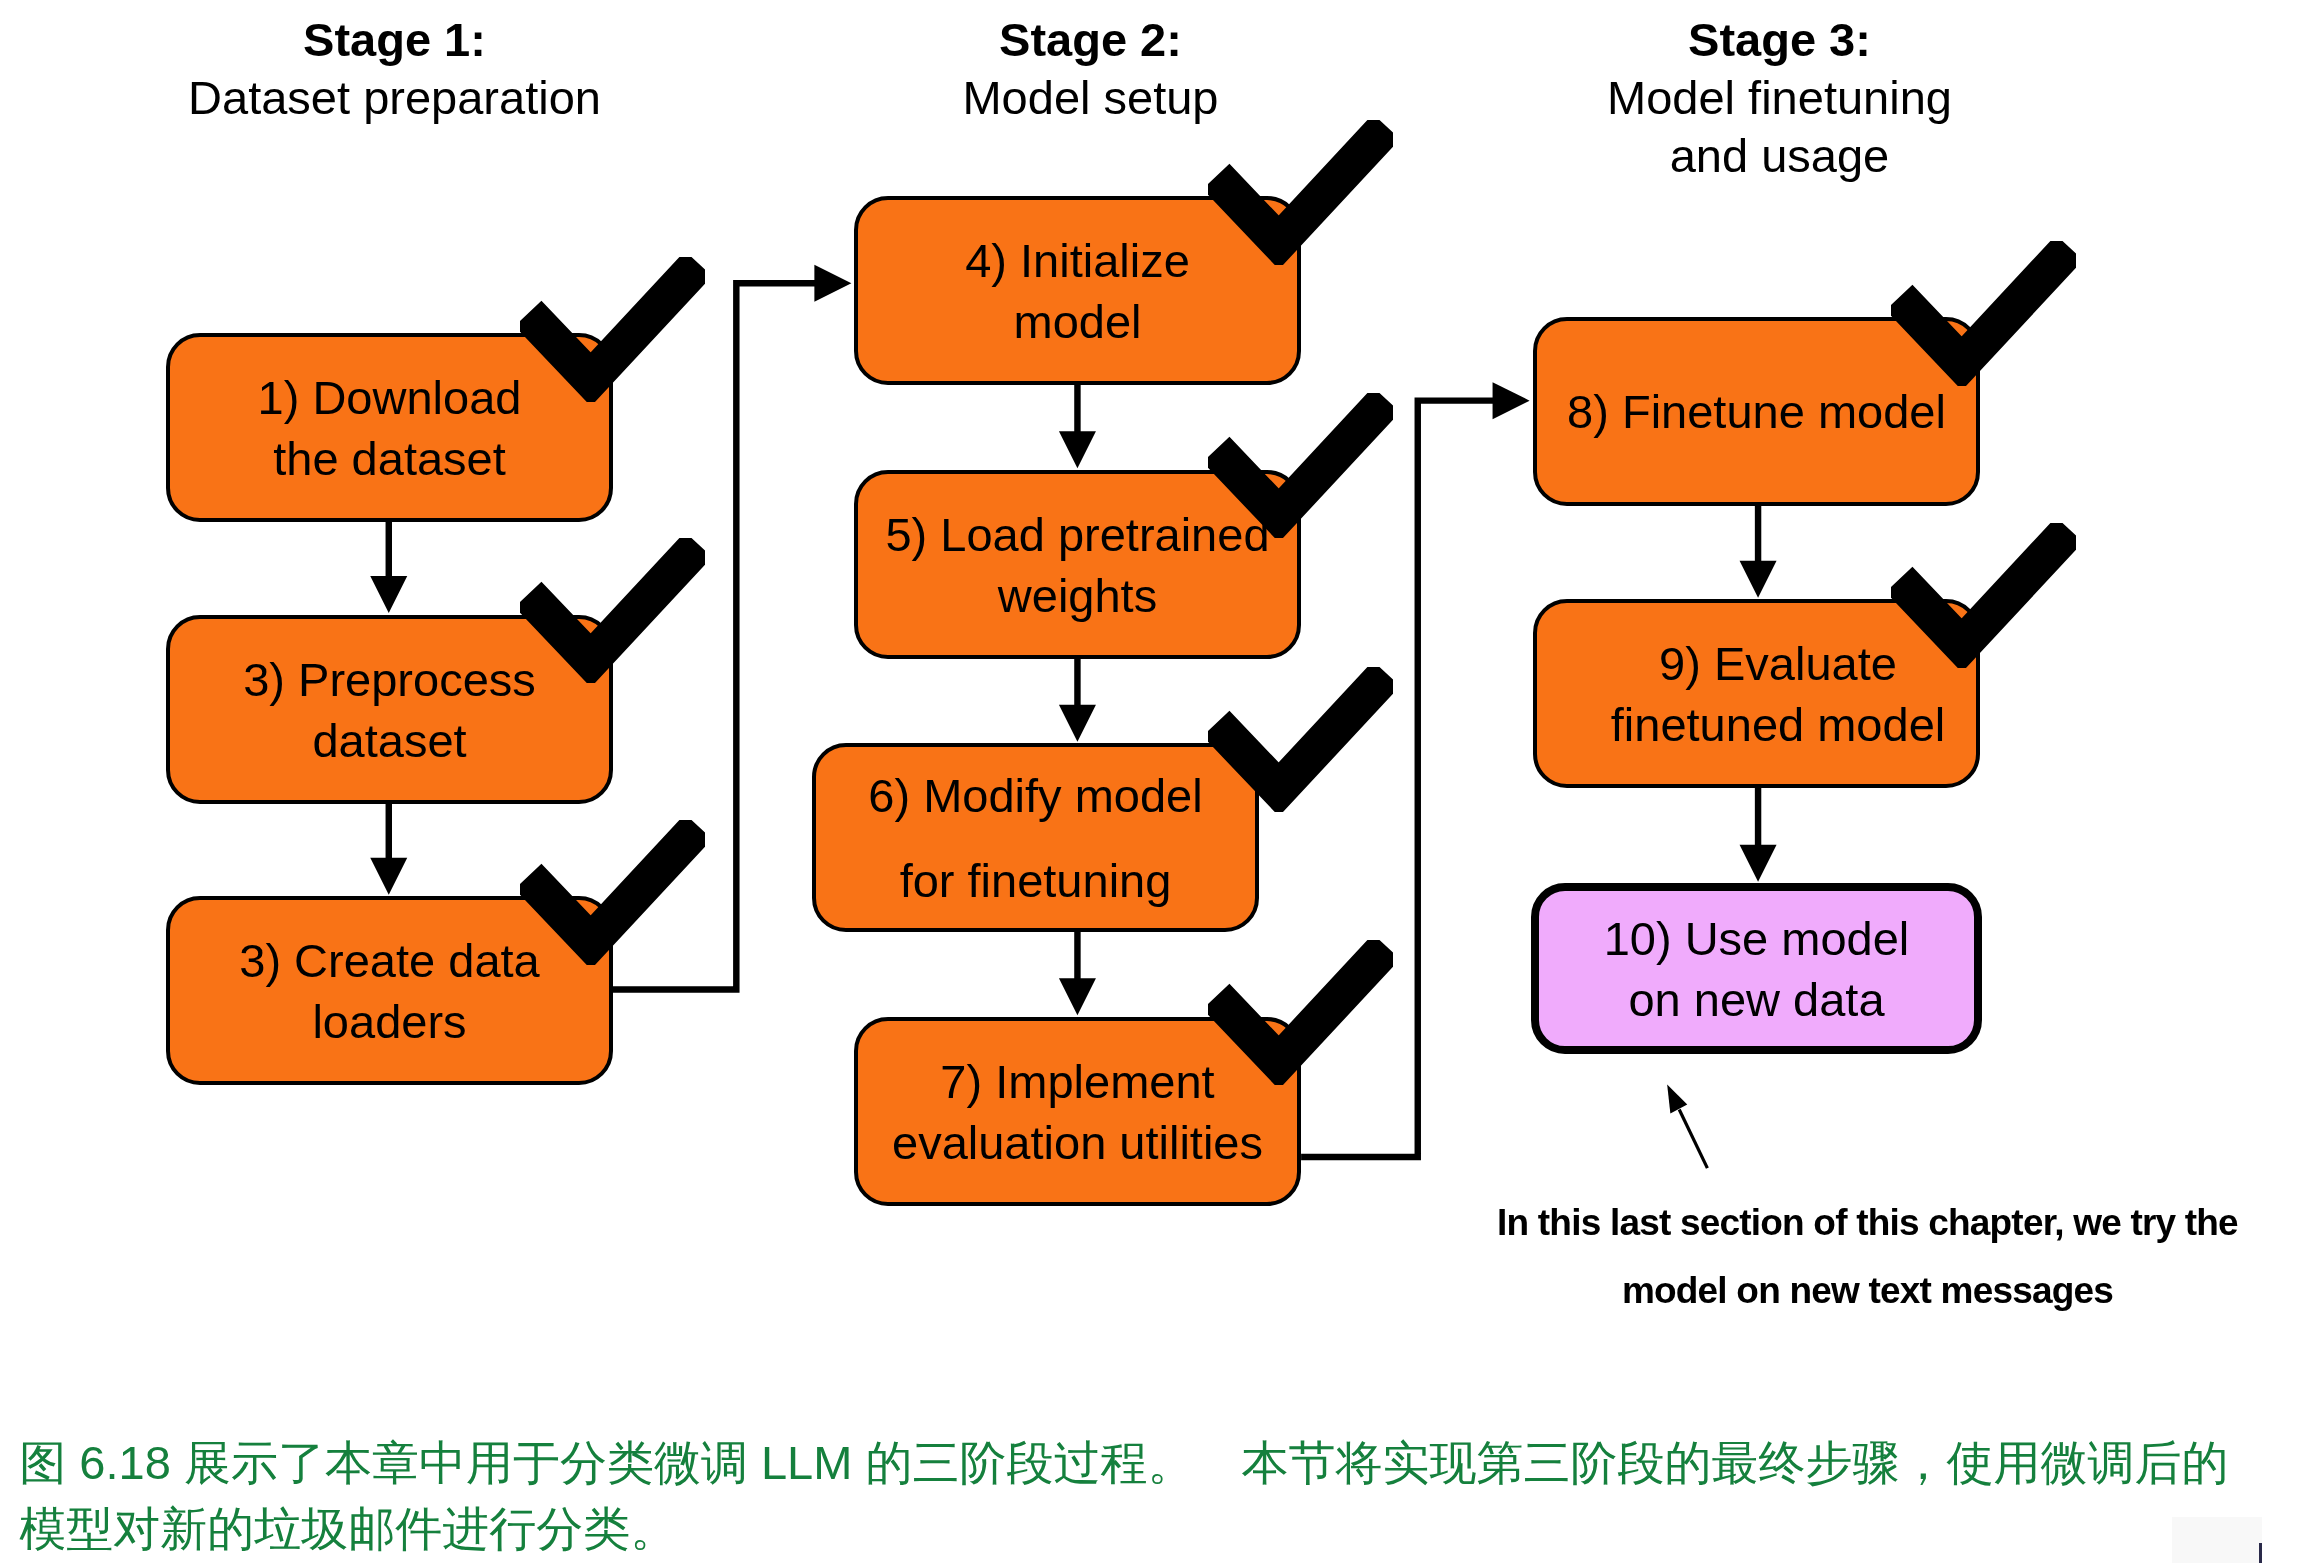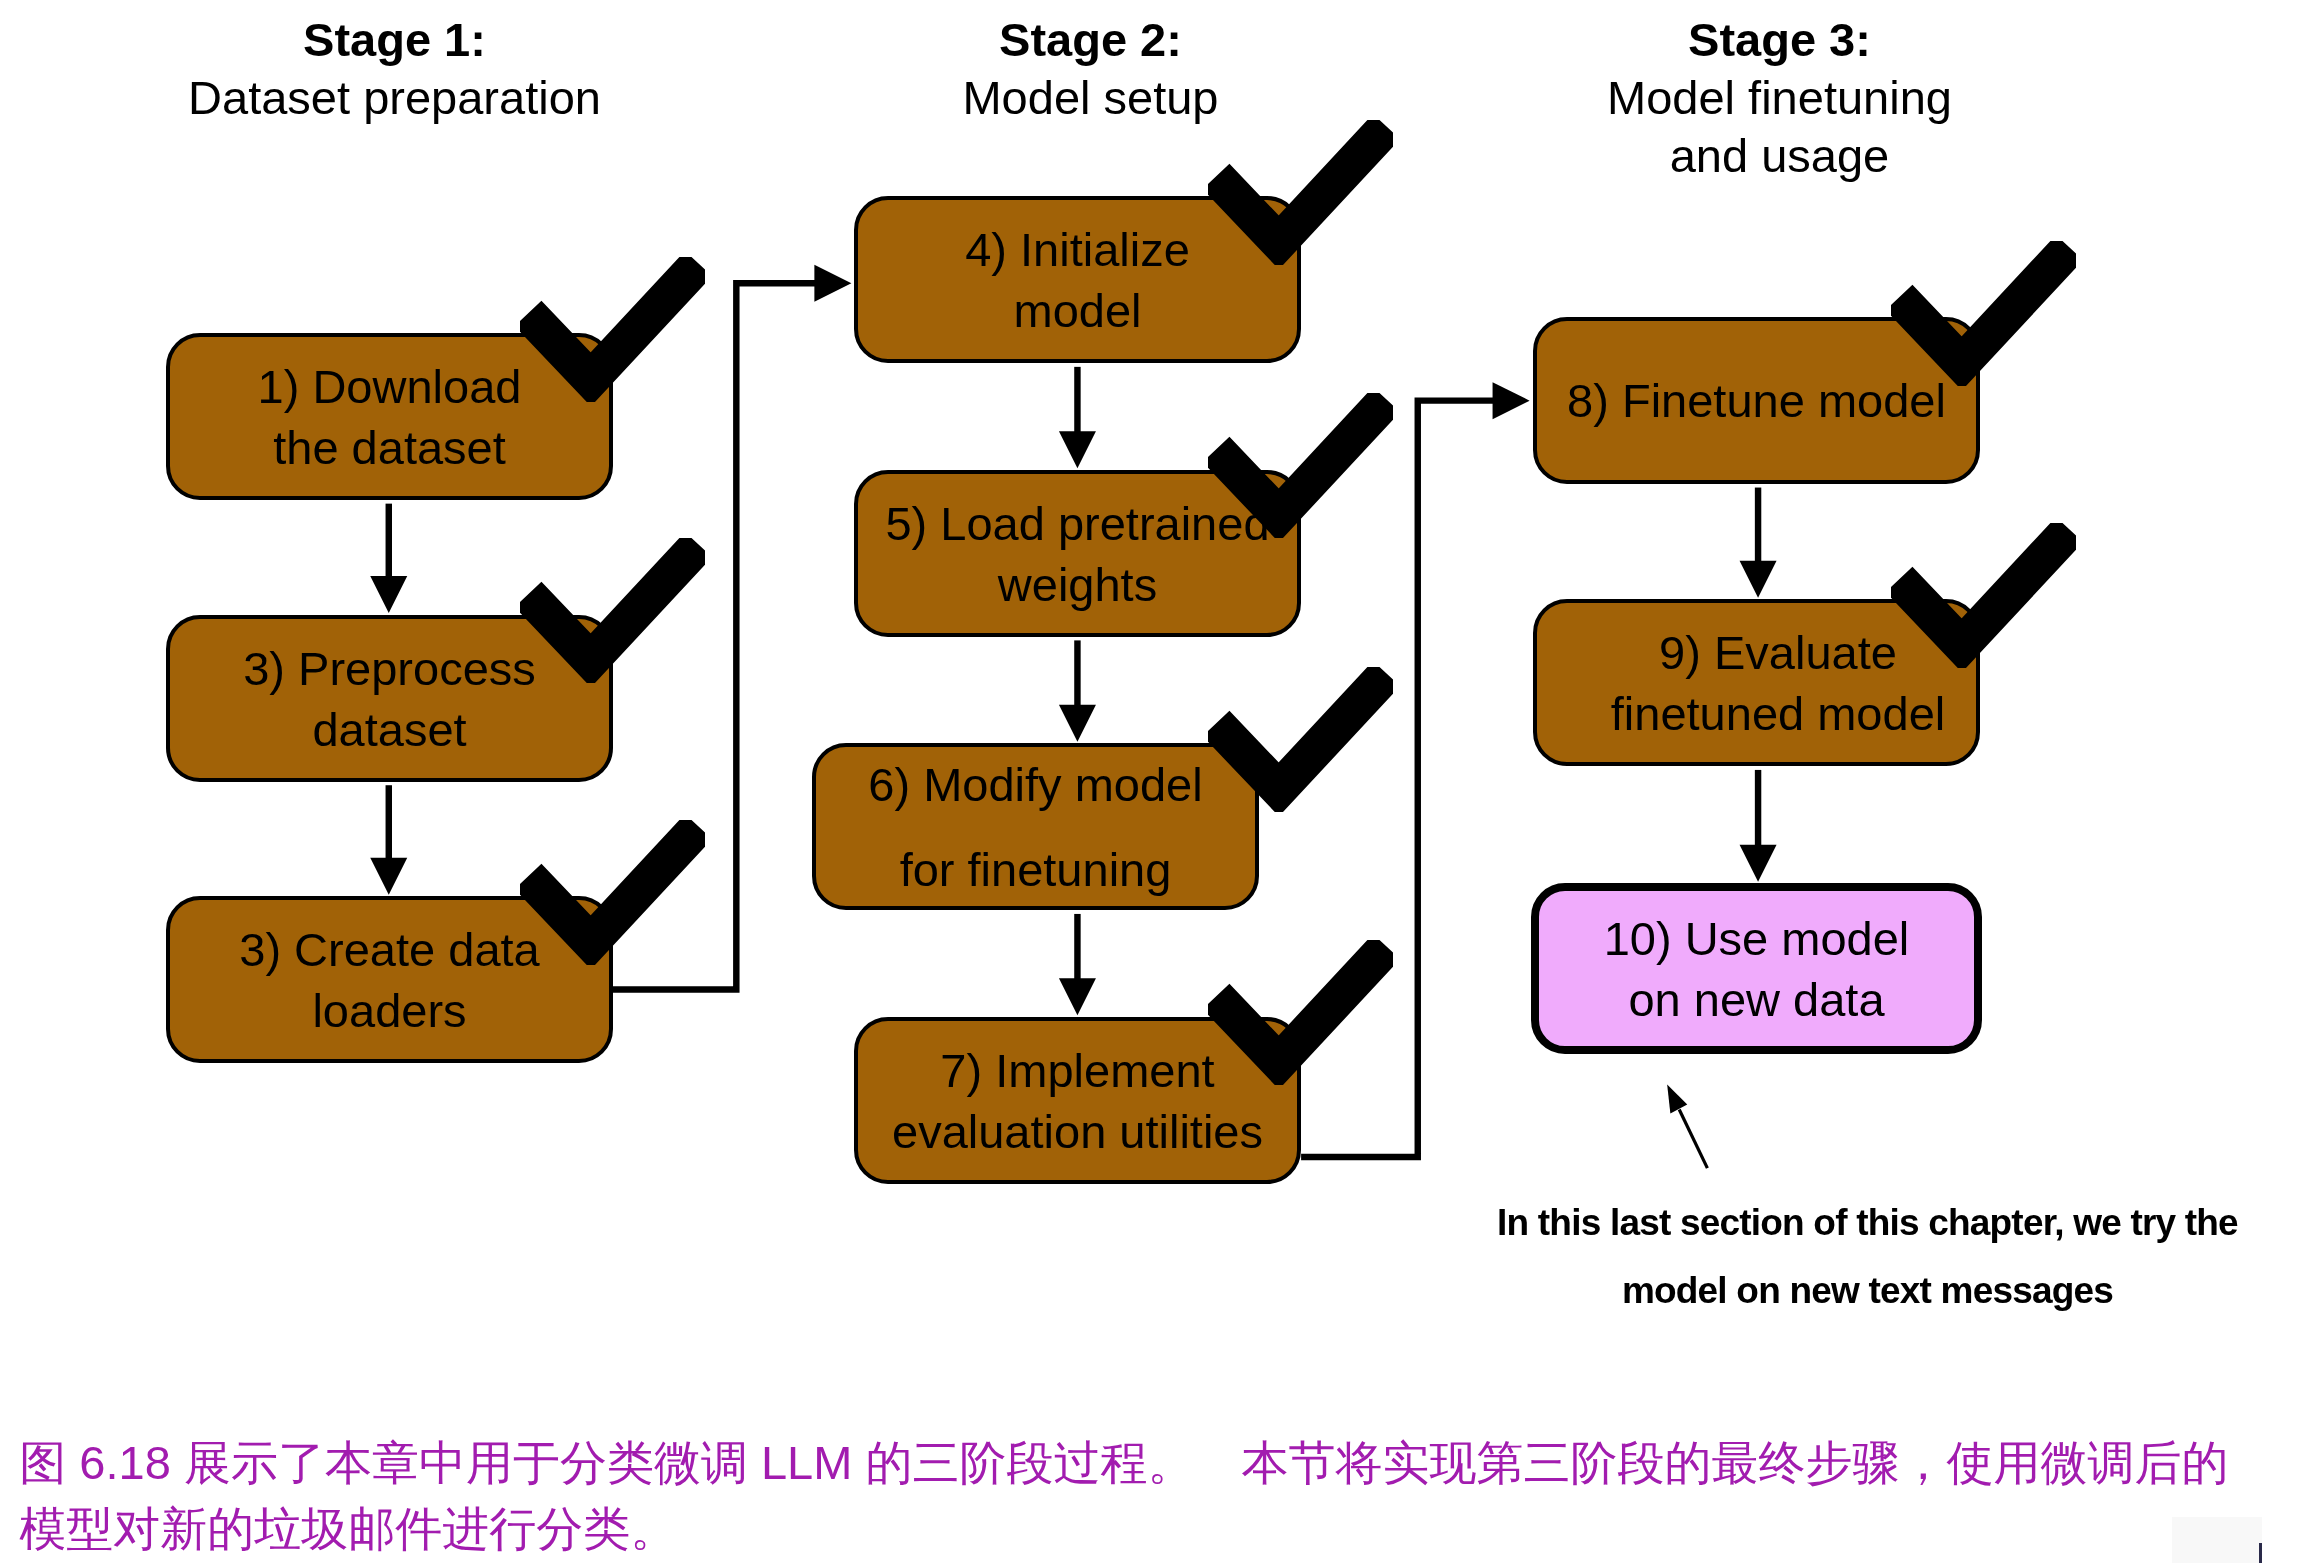--- a/index.html
+++ b/index.html
@@ -24,24 +24,24 @@
     font-size: 47px;
     line-height: 58px;
     color: #000;
     z-index: 2;
   }
   .stage-header .stage-title { font-weight: bold; display: block; text-align: center; }
   .stage-header .stage-sub { font-weight: normal; display: block; }
   .step-box {
     position: absolute;
     width: 447px;
-    height: 167px;
+    height: 189px;
     border: 4px solid #000;
     border-radius: 34px;
-    background: #a16207;
+    background: #f97316;
     box-sizing: border-box;
     display: flex;
     flex-direction: column;
     align-items: center;
     justify-content: center;
     text-align: center;
     font-size: 47px;
     line-height: 61px;
     color: #000;
     z-index: 3;
@@ -71,21 +71,21 @@
     color: #000;
     z-index: 2;
   }
   .caption {
     position: absolute;
     left: 19.3px;
     top: 1430px;
     width: 2293px;
     font-size: 47px;
     line-height: 66px;
-    color: #a21caf;
+    color: #15803d;
     z-index: 2;
   }
   .gray-patch {
     position: absolute;
     left: 2172px;
     top: 1517px;
     width: 90px;
     height: 47px;
     background: #f8f8f8;
     z-index: 1;

